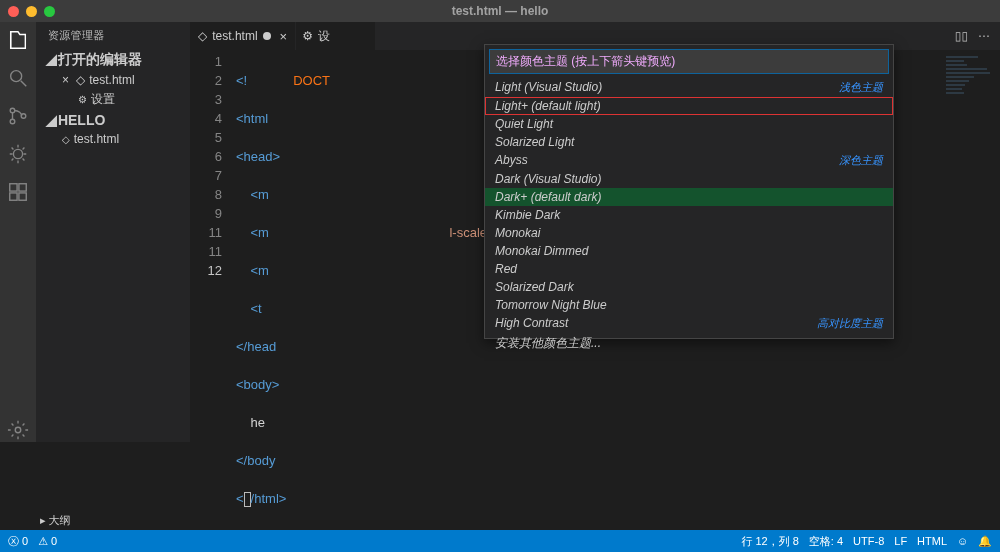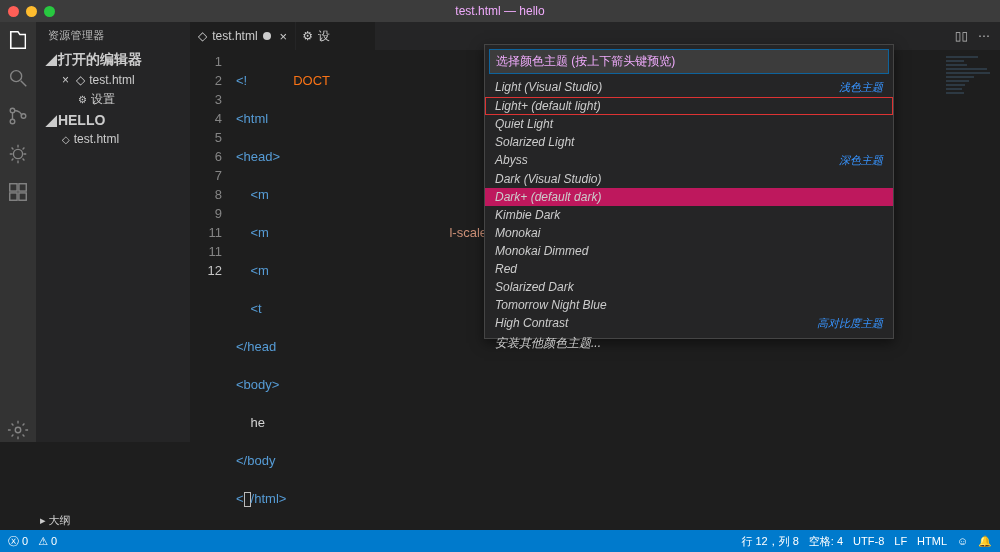--- a/index.html
+++ b/index.html
@@ -2,21 +2,21 @@
 <html><head>
 <meta charset="utf-8">
 <style>
 * { margin: 0; padding: 0; box-sizing: border-box; font-family: -apple-system, "Segoe UI", sans-serif; }
 body { width: 1000px; height: 552px; background: #1e1e1e; color: #ccc; font-size: 12px; overflow: hidden; position: relative; }
 
 .titlebar { height: 22px; background: #3c3c3c; display: flex; align-items: center; justify-content: center; position: relative; }
 .traffic { position: absolute; left: 8px; display: flex; gap: 7px; }
 .dot { width: 11px; height: 11px; border-radius: 50%; }
 .dot.r { background: #ff5f57; } .dot.y { background: #febc2e; } .dot.g { background: #28c840; }
-.title { color: #f0abfc; font-size: 12px; }
+.title { color: #a3a3a3; font-size: 12px; font-weight: bold; }
 
 .main { display: flex; height: 420px; }
 
 .activity { width: 36px; background: #333; display: flex; flex-direction: column; align-items: center; padding-top: 6px; gap: 14px; }
 .activity .ico { width: 24px; height: 24px; color: #858585; display: flex; align-items: center; justify-content: center; cursor: pointer; }
 .activity .ico.on { color: #fff; }
 .activity .ico svg { width: 22px; height: 22px; }
 .activity .spacer { flex: 1; }
 
 .sidebar { width: 154px; background: #252526; color: #ccc; }
@@ -49,21 +49,21 @@
 .mm-line { height: 2px; margin-bottom: 2px; background: #4a6b8a; }
 
 .arrow-ann { position: absolute; top: 60px; right: 120px; width: 170px; height: 50px; color: #ff3b30; }
 .arrow-ann svg { position: absolute; left: 0; top: 0; }
 .arrow-txt { position: absolute; left: 50px; top: 22px; font-size: 13px; color: #ff3b30; white-space: nowrap; }
 
 .picker { position: absolute; left: 294px; top: 22px; width: 410px; background: #252526; border: 1px solid #454545; box-shadow: 0 4px 12px rgba(0,0,0,0.5); z-index: 20; }
 .picker-input { margin: 4px; background: #3c3c3c; border: 1px solid #0e639c; padding: 3px 6px; color: #f0abfc; font-size: 12px; }
 .plist { max-height: 260px; font-style: italic; }
 .pitem { display: flex; justify-content: space-between; padding: 2px 10px; font-size: 12px; color: #ccc; cursor: pointer; }
-.pitem.sel { background: #be185d; }
+.pitem.sel { background: #14532d; }
 .pitem.boxed { outline: 1px solid #d33; outline-offset: -1px; align-items: center; }
 .pcat { color: #3794ff; font-size: 11px; }
 
 .status { position: absolute; left: 0; right: 0; bottom: 0; height: 22px; background: #007acc; color: #fff; display: flex; align-items: center; font-size: 11px; padding: 0 8px; gap: 10px; }
 .status .spacer { flex: 1; }
 .status span { display: inline-flex; align-items: center; gap: 3px; }
 </style>
 </head>
 <body>
 

